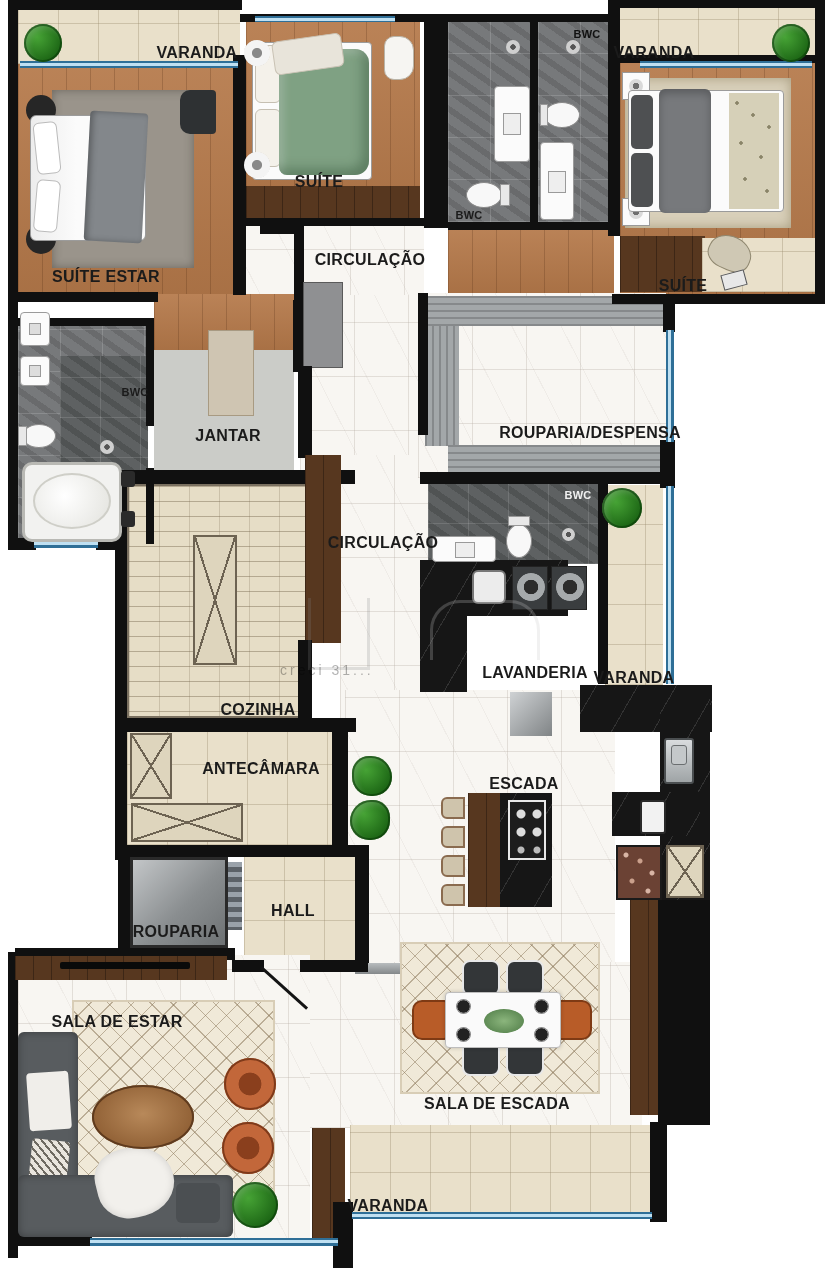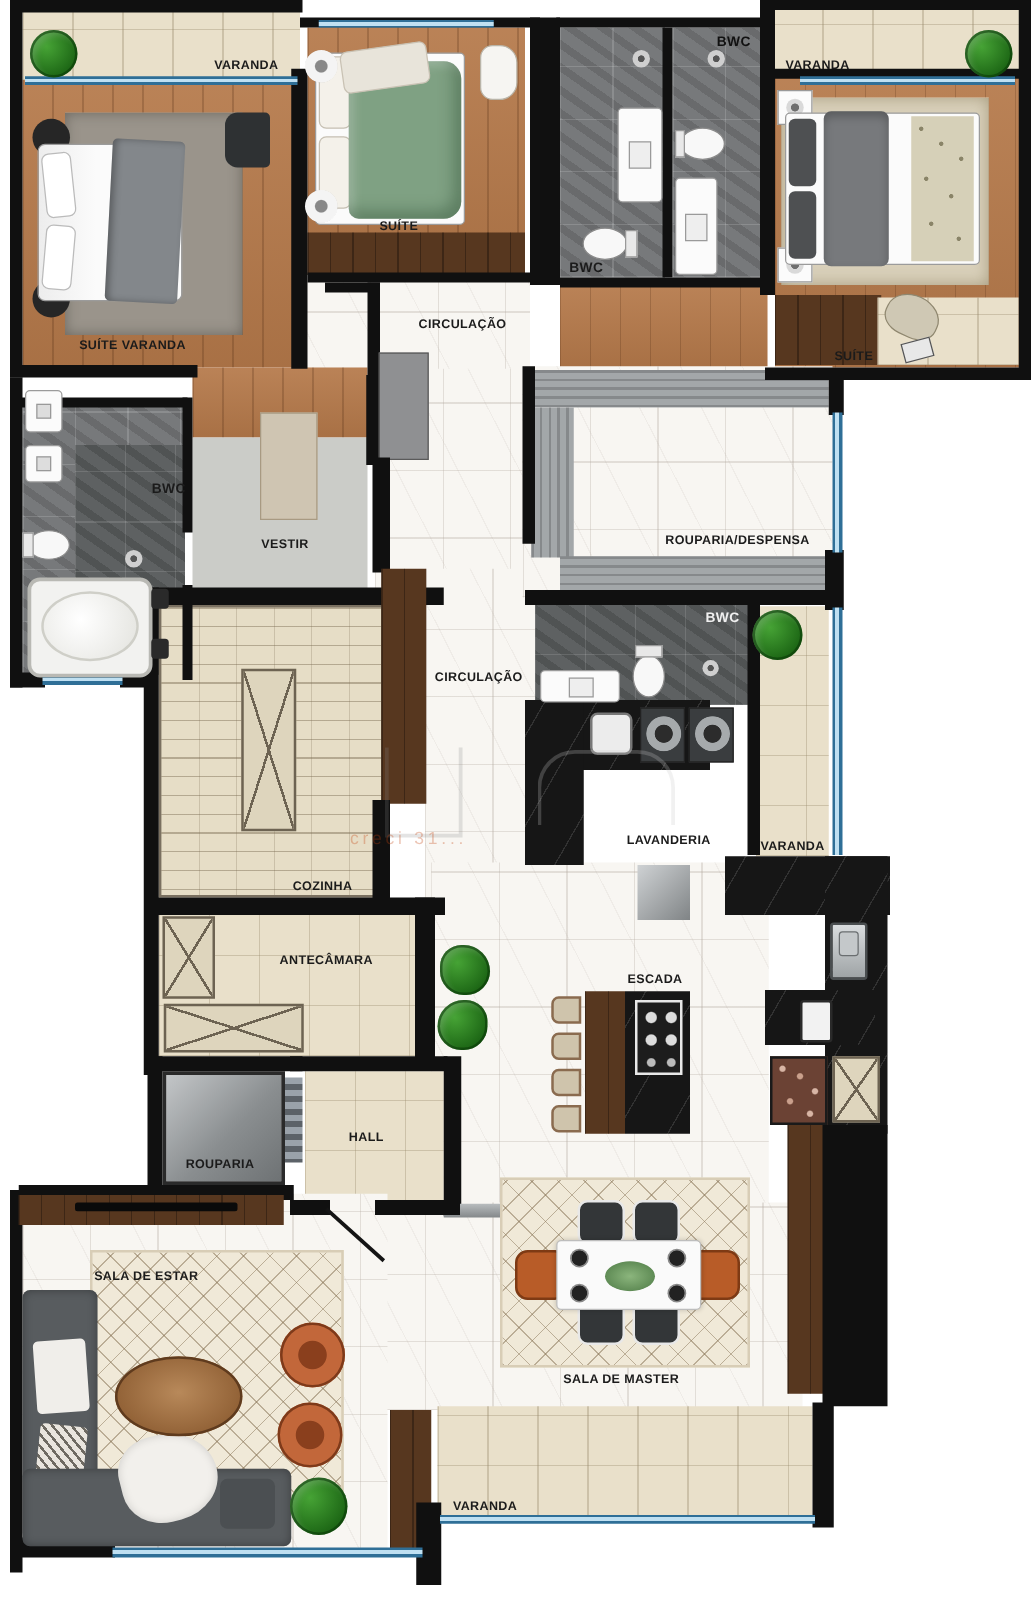--- a/index.html
+++ b/index.html
@@ -32,41 +32,41 @@
   .shelf{background-color:#a3a7a9;
     background-image:repeating-linear-gradient(0deg,rgba(0,0,0,.18) 0 2px,transparent 2px 7px);}
   .shelf-v{background-color:#a3a7a9;
     background-image:repeating-linear-gradient(90deg,rgba(0,0,0,.18) 0 2px,transparent 2px 7px);}
   .rugd{background-color:#f0e9d8;border:2px solid #d8cdb6;
     background-image:repeating-linear-gradient(45deg,rgba(135,115,85,.5) 0 1px,transparent 1px 15px),
     repeating-linear-gradient(-45deg,rgba(135,115,85,.5) 0 1px,transparent 1px 15px);}
   .w{background:#101010;}
   .glh{background:linear-gradient(180deg,#2f6f97 0 2px,#bfe0f2 2px 5px,#2f6f97 5px 7px);}
   .glv{background:linear-gradient(90deg,#2f6f97 0 2px,#bfe0f2 2px 5px,#2f6f97 5px 7px);}
-  .lbl{transform:translate(-50%,-50%);font-weight:700;font-size:10px;line-height:1;
+  .lbl{transform:translate(-50%,-50%);font-weight:700;font-size:16px;line-height:1;
        color:#1b1b1b;letter-spacing:.3px;white-space:nowrap;z-index:60;}
   .lbl.sm{font-size:11px;}
   .plant{border-radius:50%;z-index:55;
     background:radial-gradient(circle at 35% 35%,#46a335,#1f6a17 68%,#124c0c);
     box-shadow:inset 0 0 0 2px rgba(8,52,6,.55), inset 4px 4px 6px rgba(255,255,255,.2);}
   .xbox{background:#ded5bd;border:2px solid #6d6352;
     background-image:linear-gradient(to top right,transparent calc(50% - 1px),#6d6352 calc(50% - 1px) calc(50% + 1px),transparent calc(50% + 1px)),
     linear-gradient(to bottom right,transparent calc(50% - 1px),#6d6352 calc(50% - 1px) calc(50% + 1px),transparent calc(50% + 1px));}
   .white-f{background:#fbfbfb;border:1px solid #9b9b9b;border-radius:4px;}
   .toilet{background:#f8f8f8;border:1px solid #8a8a8a;border-radius:50%;}
   .stairs{background-color:#e6ddc6;
     background-image:repeating-linear-gradient(180deg,rgba(120,105,80,.45) 0 1px,transparent 1px 15px),
     repeating-linear-gradient(90deg,rgba(120,105,80,.25) 0 1px,transparent 1px 30px);
     border:2px solid #7a7priv060;border:2px solid #7a7060;}
   .sofa{background:#585c5f;border-radius:6px;box-shadow:inset 0 0 8px rgba(0,0,0,.35);}
   .orange-chair{border-radius:50%;
     background:radial-gradient(circle at 50% 50%,#8a3f1d 0 30%,#c2673a 32% 70%,#a65027 72%);
     box-shadow:inset 0 0 0 2px #7e3a1a;}
   .dchair{background:#333638;border:2px solid #e8e8e8;border-radius:8px;}
-  .wm{color:#c2410c;z-index:70;}
+  .wm{color:#000000;z-index:70;}
 </style>
 </head>
 <body>
 
 <div class="plan">
 
   <div class="tbeige" style="left:18px;top:4px;width:222px;height:60px"></div>
   <div class="wood" style="left:18px;top:64px;width:217px;height:230px"></div>
   <div class="wood" style="left:246px;top:22px;width:174px;height:198px"></div>
   <div class="wood-dk" style="left:246px;top:186px;width:174px;height:34px"></div>
@@ -299,40 +299,40 @@
 
   <div style="left:262px;top:966px;width:62px;height:3px;background:#141414;transform:rotate(42deg);transform-origin:left top"></div>
 
   <div class="plant" style="left:24px;top:24px;width:38px;height:38px"></div>
   <div class="plant" style="left:772px;top:24px;width:38px;height:38px"></div>
   <div class="plant" style="left:602px;top:488px;width:40px;height:40px"></div>
   <div class="plant" style="left:352px;top:756px;width:40px;height:40px;border-radius:45% 55% 50% 50%"></div>
   <div class="plant" style="left:350px;top:800px;width:40px;height:40px;border-radius:55% 45% 50% 50%"></div>
 
   <div class="lbl" style="left:197px;top:53px">VARANDA</div>
-  <div class="lbl" style="left:106px;top:277px">SUÍTE VARANDA</div>
+  <div class="lbl" style="left:106px;top:277px">SUÍTE ESTAR</div>
   <div class="lbl" style="left:319px;top:182px">SUÍTE</div>
   <div class="lbl" style="left:370px;top:260px">CIRCULAÇÃO</div>
   <div class="lbl sm" style="left:587px;top:34px;color:#111">BWC</div>
   <div class="lbl" style="left:654px;top:53px">VARANDA</div>
   <div class="lbl sm" style="left:469px;top:215px">BWC</div>
   <div class="lbl" style="left:683px;top:286px">SUÍTE</div>
   <div class="lbl sm" style="left:135px;top:392px">BWC</div>
-  <div class="lbl" style="left:228px;top:436px">VESTIR</div>
+  <div class="lbl" style="left:228px;top:436px">JANTAR</div>
   <div class="lbl" style="left:590px;top:433px">ROUPARIA/DESPENSA</div>
   <div class="lbl" style="left:383px;top:543px">CIRCULAÇÃO</div>
   <div class="lbl sm" style="left:578px;top:495px;color:#f0f0f0">BWC</div>
   <div class="lbl" style="left:634px;top:678px">VARANDA</div>
   <div class="lbl" style="left:535px;top:673px">LAVANDERIA</div>
   <div class="lbl" style="left:258px;top:710px">COZINHA</div>
   <div class="lbl" style="left:261px;top:769px">ANTECÂMARA</div>
   <div class="lbl" style="left:524px;top:784px">ESCADA</div>
   <div class="lbl" style="left:293px;top:911px">HALL</div>
   <div class="lbl" style="left:176px;top:932px">ROUPARIA</div>
   <div class="lbl" style="left:117px;top:1022px">SALA DE ESTAR</div>
-  <div class="lbl" style="left:497px;top:1104px">SALA DE MASTER</div>
+  <div class="lbl" style="left:497px;top:1104px">SALA DE ESCADA</div>
   <div class="lbl" style="left:388px;top:1206px">VARANDA</div>
 
   <div class="wm" style="left:308px;top:598px;width:62px;height:72px;border:3px solid rgba(130,130,130,.22);border-top:none"></div>
   <div class="wm" style="left:430px;top:600px;width:110px;height:60px;border:3px solid rgba(200,200,200,.25);border-bottom:none;border-radius:30px 30px 0 0"></div>
   <div class="wm" style="left:280px;top:662px;font-size:14px;letter-spacing:3px;opacity:.3;font-family:'Liberation Sans',sans-serif">creci 31...</div>
 
 </div>
 
 </body></html>

